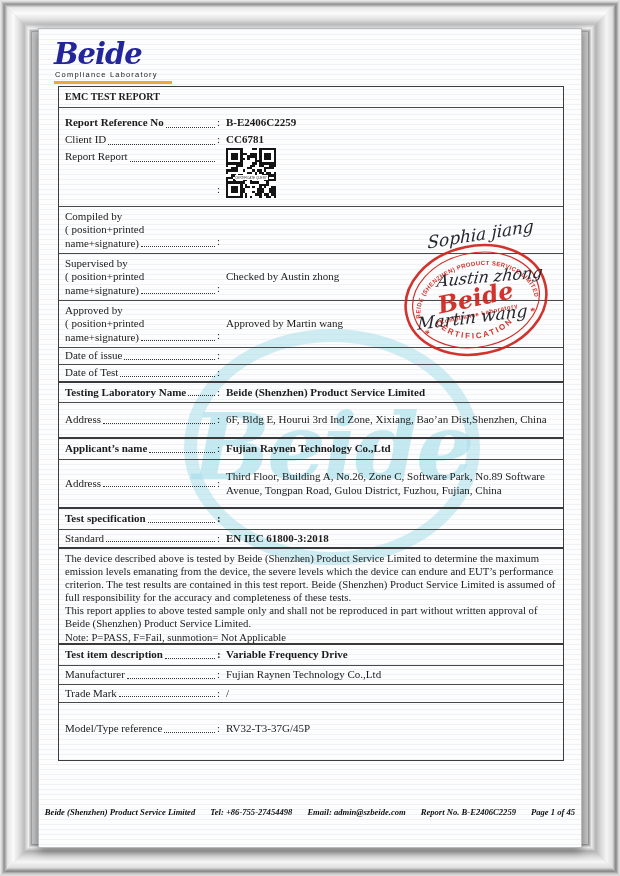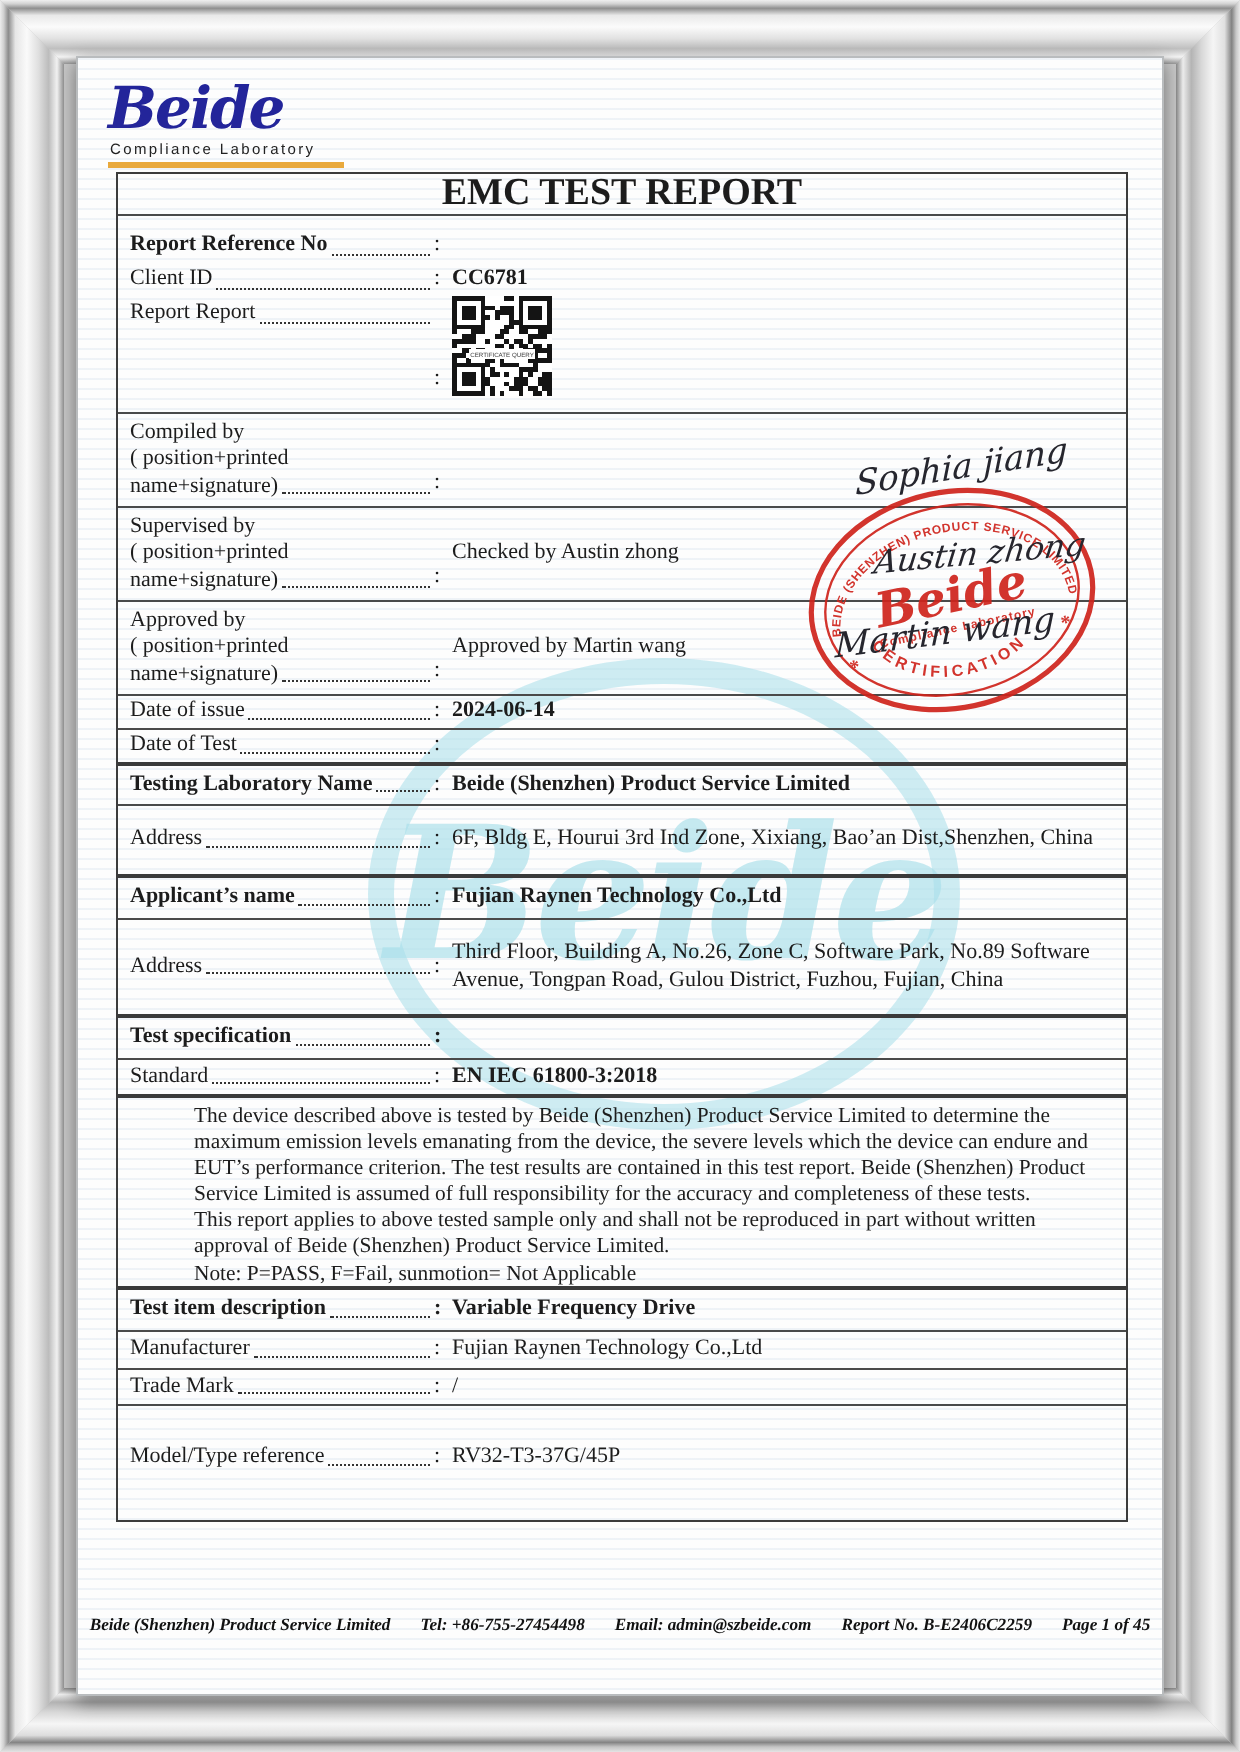--- a/index.html
+++ b/index.html
@@ -44,36 +44,36 @@
     color:#222; margin:1px 0 0 1px; }
   .logo-bar { width:118px; height:3px; background:#e9a93c; margin-top:2px; }
 
   
   .doc-table { position:absolute; left:19px; top:57px; width:506px; border:1.6px solid #3c3c3c;
     font-size:11px; line-height:13.5px; }
   .row { display:flex; align-items:center; padding:0 6px; position:relative; }
   .bt  { border-top:1px solid #4a4a4a; }
   .bt2 { border-top:2px solid #3a3a3a; }
   .b { font-weight:bold; }
-  .title-row { justify-content:center; height:20px; font-size:19px; }
+  .title-row { justify-content:flex-start; height:20px; font-size:10px; }
   .h17{height:17px}.h18{height:18px}.h19{height:19px}.h21{height:21px}.h22{height:22px}
   .h35{height:35px}.h47{height:47px}.h48{height:48px}.h58{height:58px}
   .lt { width:152px; flex-shrink:0; display:flex; align-items:flex-end; }
   .lt .dots { flex:1; min-width:8px; border-bottom:1.4px dotted #333; margin:0 2px 3px 2px; }
   .lt-col { width:152px; flex-shrink:0; display:block; }
   .lt-col .lastline { display:flex; align-items:flex-end; }
   .lt-col .lastline .dots { flex:1; min-width:8px; border-bottom:1.4px dotted #333; margin:0 2px 3px 2px; }
   .colon { flex:0 0 9px; }
   .val { flex:1; }
   .info-block { display:block; padding:6px 6px 2px 6px; height:99px; }
   .subrow { display:flex; align-items:flex-end; line-height:17px; }
   .subrow .colon { align-self:flex-end; }
   .sig .colon { align-self:flex-end; margin-bottom:5px; }
   .stmt-cell { display:block; padding:3px 6px 2px 6px; height:96px; font-size:10.7px; line-height:13.1px; }
-  .stmt { white-space:pre-line;margin-left:32px; }
+  .stmt { white-space:pre-line; }
   .top-align { align-items:flex-start; padding-top:19px; }
 
   
   .qr-wrap { width:50px; height:50px; background:#fff; }
   .qr-wrap svg { display:block; }
 
   
   .sigink { position:absolute; z-index:6; font-family:"DejaVu Serif", serif; font-style:italic;
     color:#26262e; pointer-events:none; white-space:nowrap; }
   .sig-sophia { left:388px; top:195px; font-size:17px; transform:rotate(-9deg) skewX(-10deg); }
@@ -116,20 +116,21 @@
         <span class="b">EMC TEST REPORT</span>
       </div>
 
       <div class="info-block bt">
         <div class="subrow">
           <div class="lt">
               <span class="b">Report Reference No</span>
               <span class="dots"></span>
             </div>
           <span class="colon">:</span>
+          <div class="val b">B-E2406C2259</div>
         </div>
         <div class="subrow">
           <div class="lt">
               <span>Client ID</span>
               <span class="dots"></span>
             </div>
           <span class="colon">:</span>
           <div class="val b">CC6781</div>
         </div>
         <div class="subrow" style="align-items:flex-start">
@@ -331,21 +332,20 @@
         <span class="colon">:</span>
         <div class="val">Approved by Martin wang</div>
       </div>
 
       <div class="row h17 bt">
         <div class="lt">
             <span>Date of issue</span>
             <span class="dots"></span>
           </div>
         <span class="colon">:</span>
-        <div class="val b">2024-06-14</div>
       </div>
 
       <div class="row h17 bt">
         <div class="lt">
             <span>Date of Test</span>
             <span class="dots"></span>
           </div>
         <span class="colon">:</span>
       </div>
 

